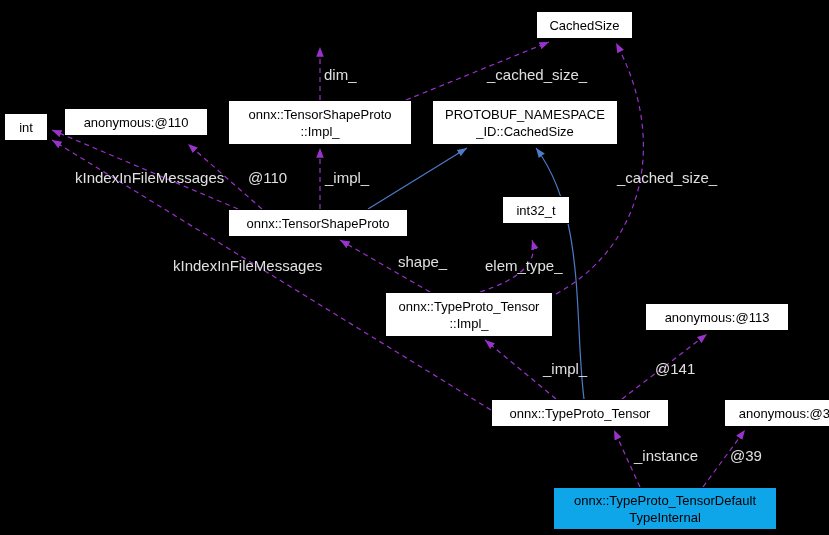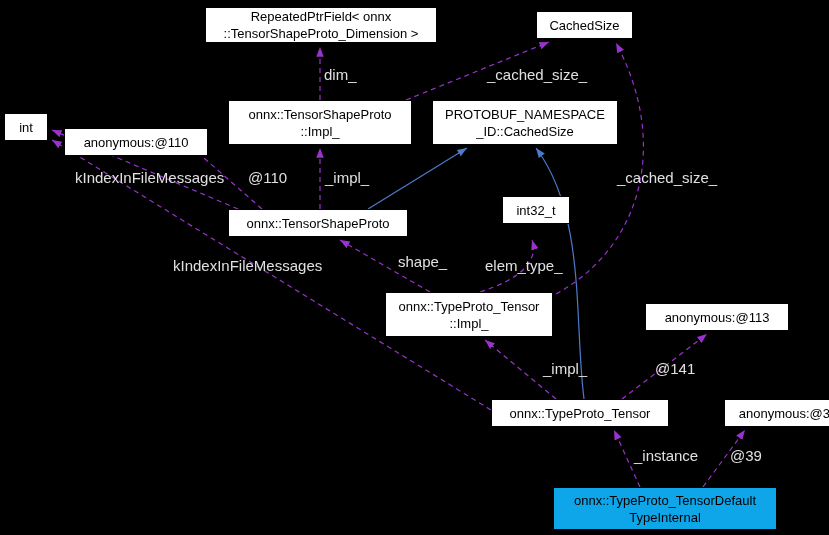--- a/index.html
+++ b/index.html
@@ -72,25 +72,23 @@
     <path d="M 556 399 L 485 340" stroke="#9a32cd" stroke-width="1.2" fill="none" stroke-dasharray="5,4" marker-end="url(#arrow-usage)"></path>
     <path d="M 622 399 L 707 334" stroke="#9a32cd" stroke-width="1.2" fill="none" stroke-dasharray="5,4" marker-end="url(#arrow-usage)"></path>
     <path d="M 491 410 L 52 140" stroke="#9a32cd" stroke-width="1.2" fill="none" stroke-dasharray="5,4" marker-end="url(#arrow-usage)"></path>
     <path d="M 640 487 L 614 430" stroke="#9a32cd" stroke-width="1.2" fill="none" stroke-dasharray="5,4" marker-end="url(#arrow-usage)"></path>
     <path d="M 703 487 L 745 430" stroke="#9a32cd" stroke-width="1.2" fill="none" stroke-dasharray="5,4" marker-end="url(#arrow-usage)"></path>
 
     <path d="M 368 209 L 467 148" stroke="#4d7bc9" stroke-width="1.2" fill="none" marker-end="url(#arrow-inherit)"></path>
     <path d="M 584 399 C 574 320 586 215 536 148" stroke="#4d7bc9" stroke-width="1.2" fill="none" marker-end="url(#arrow-inherit)"></path>
   </svg>
 
-  <div class="node" style="left:205px;top:7px;width:232px;height:36px">RepeatedPtrField&lt; onnx
-::TensorShapeProto_Dimension &gt;</div>
   <div class="node" style="left:536px;top:11px;width:97px;height:28px">CachedSize</div>
   <div class="node" style="left:4px;top:113px;width:44px;height:28px">int</div>
-  <div class="node" style="left:64px;top:128px;width:144px;height:28px">anonymous:@110</div>
+  <div class="node" style="left:64px;top:108px;width:144px;height:28px">anonymous:@110</div>
   <div class="node" style="left:228px;top:100px;width:184px;height:45px">onnx::TensorShapeProto
 ::Impl_</div>
   <div class="node" style="left:432px;top:100px;width:186px;height:45px">PROTOBUF_NAMESPACE
 _ID::CachedSize</div>
   <div class="node" style="left:228px;top:209px;width:180px;height:28px">onnx::TensorShapeProto</div>
   <div class="node" style="left:502px;top:196px;width:68px;height:28px">int32_t</div>
   <div class="node" style="left:385px;top:292px;width:168px;height:45px">onnx::TypeProto_Tensor
 ::Impl_</div>
   <div class="node" style="left:645px;top:303px;width:144px;height:28px">anonymous:@113</div>
   <div class="node" style="left:491px;top:399px;width:178px;height:28px">onnx::TypeProto_Tensor</div>

